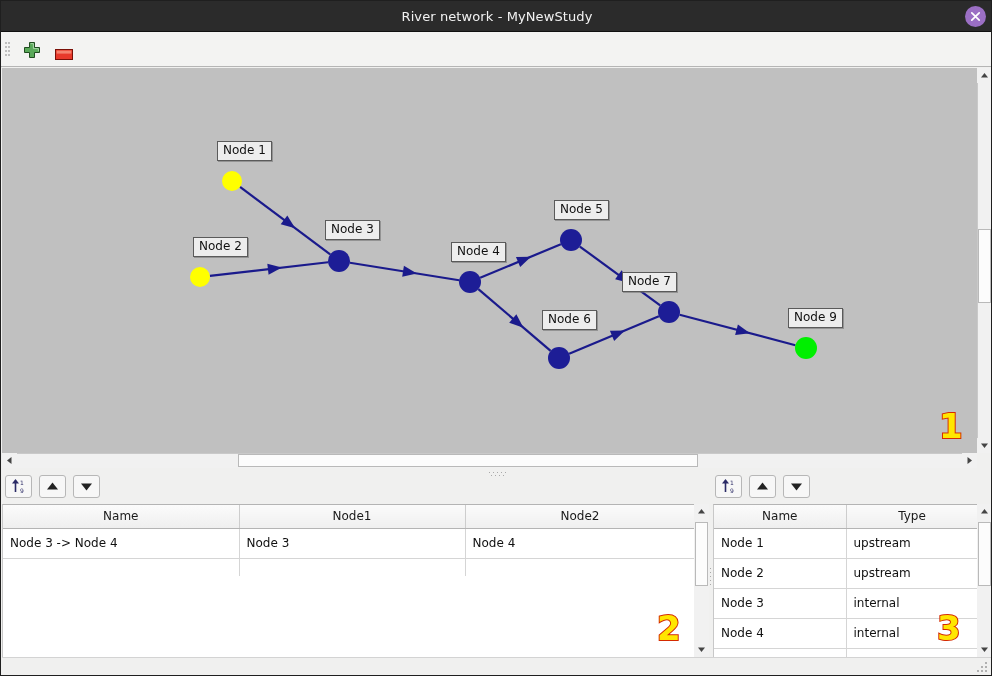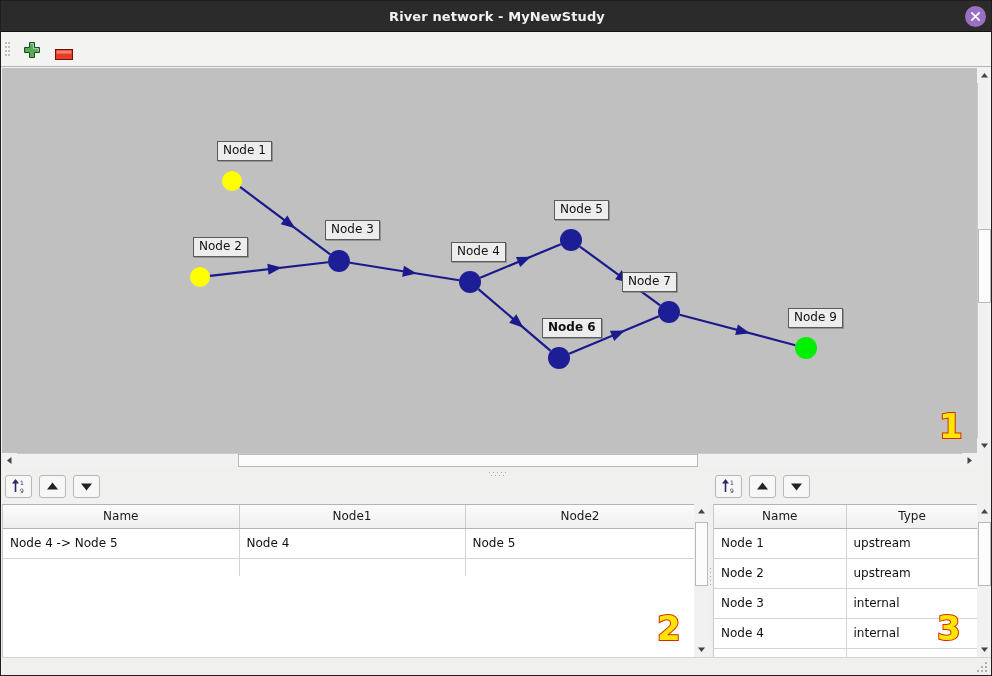--- a/index.html
+++ b/index.html
@@ -25,21 +25,21 @@
     background: #2b2b2b;
     border-bottom: 1px solid #101010;
   }
   #title-text {
     position: absolute; left: 0; top: 0;
     width: 992px; height: 31px;
     line-height: 31px;
     text-align: center;
     color: #f2f2f2;
     font-size: 13px;
-    font-weight: bold;
+    font-weight: normal;
     letter-spacing: .1px;
   }
   #close-button {
     position: absolute; right: 7px; top: 5px;
     width: 21px; height: 21px;
     border-radius: 50%;
     background: #9b6fc4;
     cursor: pointer;
   }
   #close-button svg { position: absolute; left: 0; top: 0; }
@@ -266,21 +266,21 @@
           <circle cx="667" cy="244" r="11" fill="#1d1d96"></circle>
           <circle cx="804" cy="280" r="11" fill="#00ef00"></circle>
         </g>
     </svg>
     <div id="label-layer">
         <div class="node-label" style="left: 215px; top: 73px;">Node 1</div>
         <div class="node-label" style="left: 191px; top: 169px;">Node 2</div>
         <div class="node-label" style="left: 323px; top: 152px;">Node 3</div>
         <div class="node-label" style="left: 449px; top: 174px;">Node 4</div>
         <div class="node-label" style="left: 552px; top: 132px;">Node 5</div>
-        <div class="node-label" style="left: 540px; top: 250px; font-weight: bold;">Node 6</div>
+        <div class="node-label" style="left: 540px; top: 242px;">Node 6</div>
         <div class="node-label" style="left: 620px; top: 204px;">Node 7</div>
         <div class="node-label" style="left: 786px; top: 240px;">Node 9</div>
       </div>
   </div>
 
   <div class="marker-num" id="marker-1" style="left:938px; top:408px;">1</div>
 
   <div class="sb-track" id="gr-vtrack"></div>
   <div class="sb-thumb" id="gr-vthumb"></div>
   <div class="sb-btn" id="gr-vup">
@@ -372,23 +372,23 @@
         </colgroup>
       <thead>
           <tr id="grid-left-head">
             <th>Name</th>
             <th>Node1</th>
             <th>Node2</th>
           </tr>
         </thead>
       <tbody id="grid-left-body">
           <tr>
-            <td>Node 4 -&gt; Node 5</td>
+            <td>Node 3 -&gt; Node 4</td>
+            <td>Node 3</td>
             <td>Node 4</td>
-            <td>Node 5</td>
           </tr>
           <tr class="filler">
             <td>&nbsp;</td>
             <td>&nbsp;</td>
             <td>&nbsp;</td>
           </tr>
         </tbody>
     </table>
   </div>
   <div class="marker-num" style="left:656px; top:610px;">2</div>

